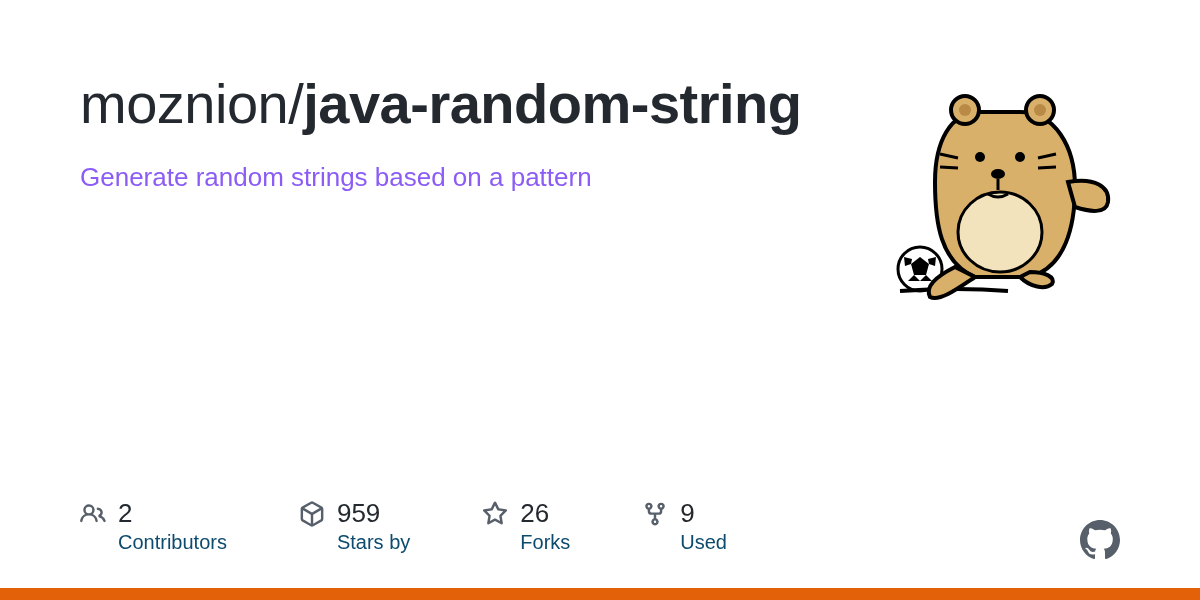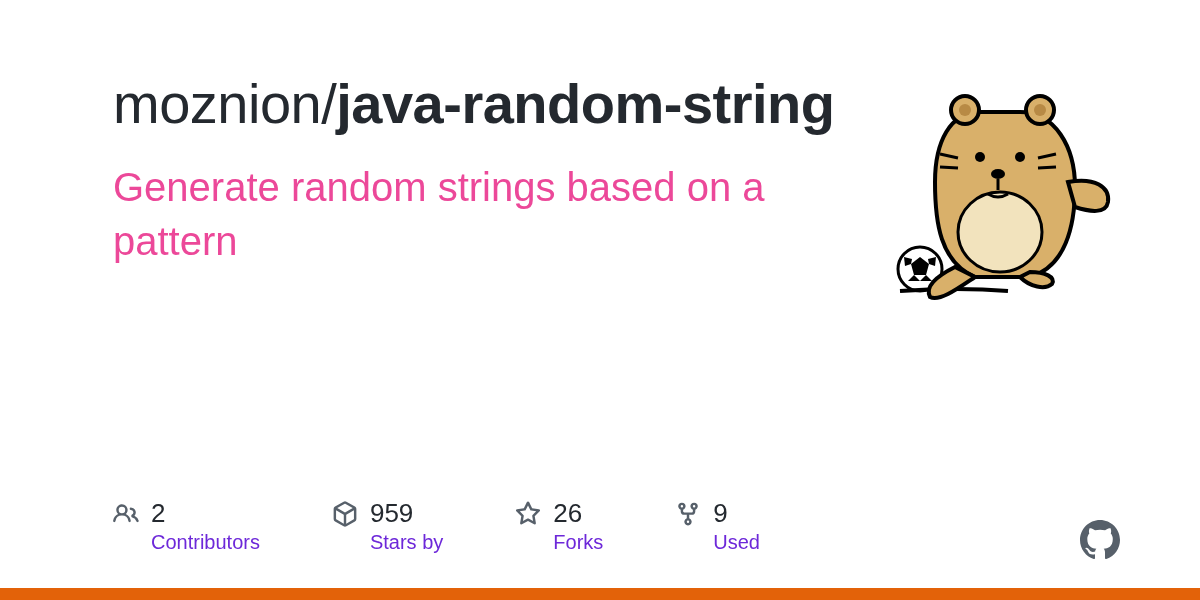--- a/index.html
+++ b/index.html
@@ -8,21 +8,20 @@
   background: #ffffff;
   width: 1200px;
   height: 600px;
   position: relative;
   overflow: hidden;
 }
 .container {
   padding: 72px 80px 0 80px;
   height: 100%;
   position: relative;
-  margin-left: 33px;
 }
 .header-row {
   display: flex;
   align-items: flex-start;
   gap: 24px;
 }
 .title-block {
   flex: 1;
 }
 h1 {
@@ -30,22 +29,22 @@
   font-weight: 400;
   color: #24292f;
   line-height: 1.15;
   margin-bottom: 24px;
   letter-spacing: -0.5px;
 }
 h1 .owner { font-weight: 400; }
 h1 .slash { font-weight: 400; }
 h1 .repo { font-weight: 700; }
 .description {
-  font-size: 40px;
-  color: #ec4899;
+  font-size: 26px;
+  color: #8b5cf6;
   line-height: 1.35;
 }
 .avatar {
   width: 240px;
   height: 240px;
   flex-shrink: 0;
   display: flex;
   align-items: center;
   justify-content: center;
 }
@@ -78,21 +77,21 @@
   color: #57606a;
 }
 .stat-icon svg { width: 26px; height: 26px; fill: currentColor; }
 .stat-value {
   font-size: 26px;
   color: #24292f;
   font-weight: 400;
 }
 .stat-label {
   font-size: 20px;
-  color: #6d28d9;
+  color: #0c4a6e;
   margin-left: 38px;
 }
 .github-logo {
   position: absolute;
   bottom: 40px;
   right: 80px;
   width: 40px;
   height: 40px;
   color: #57606a;
 }

